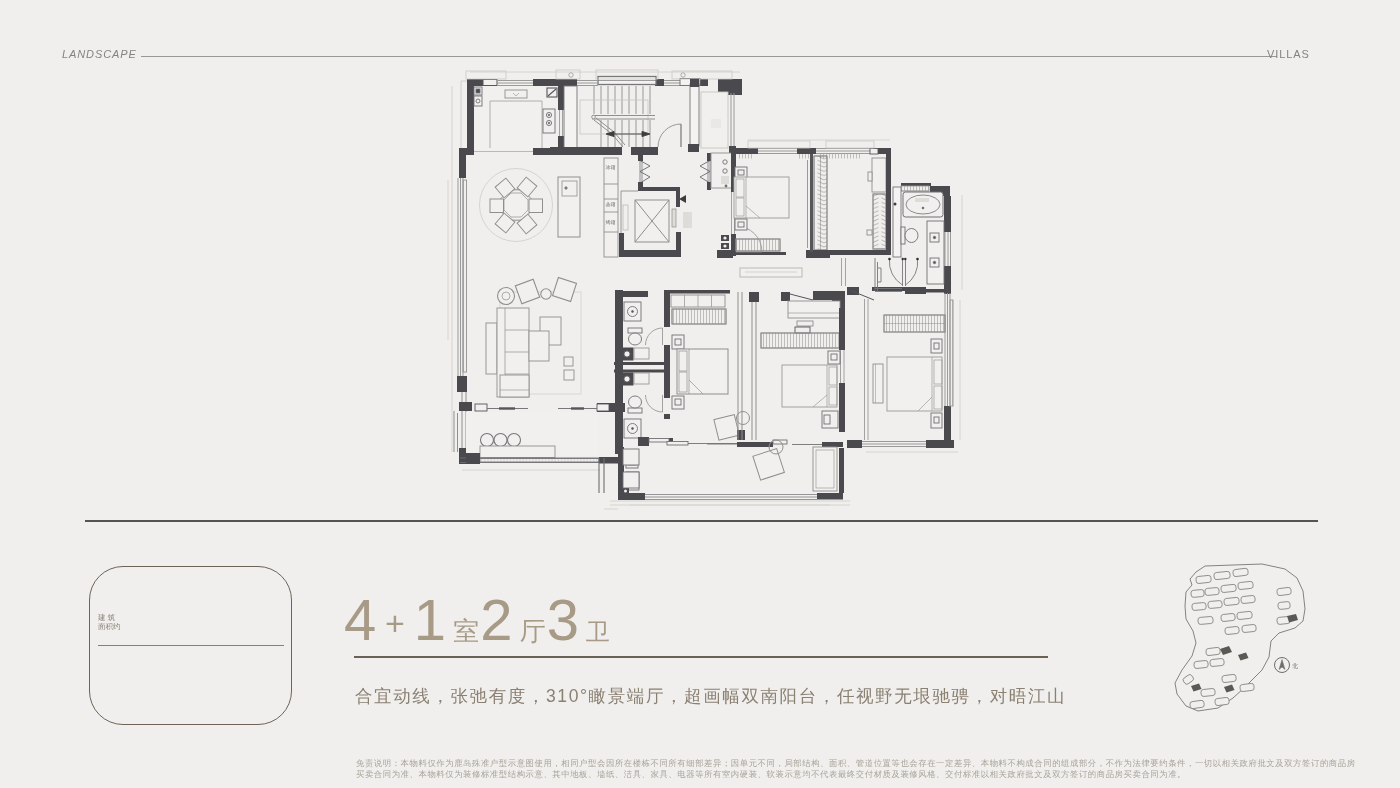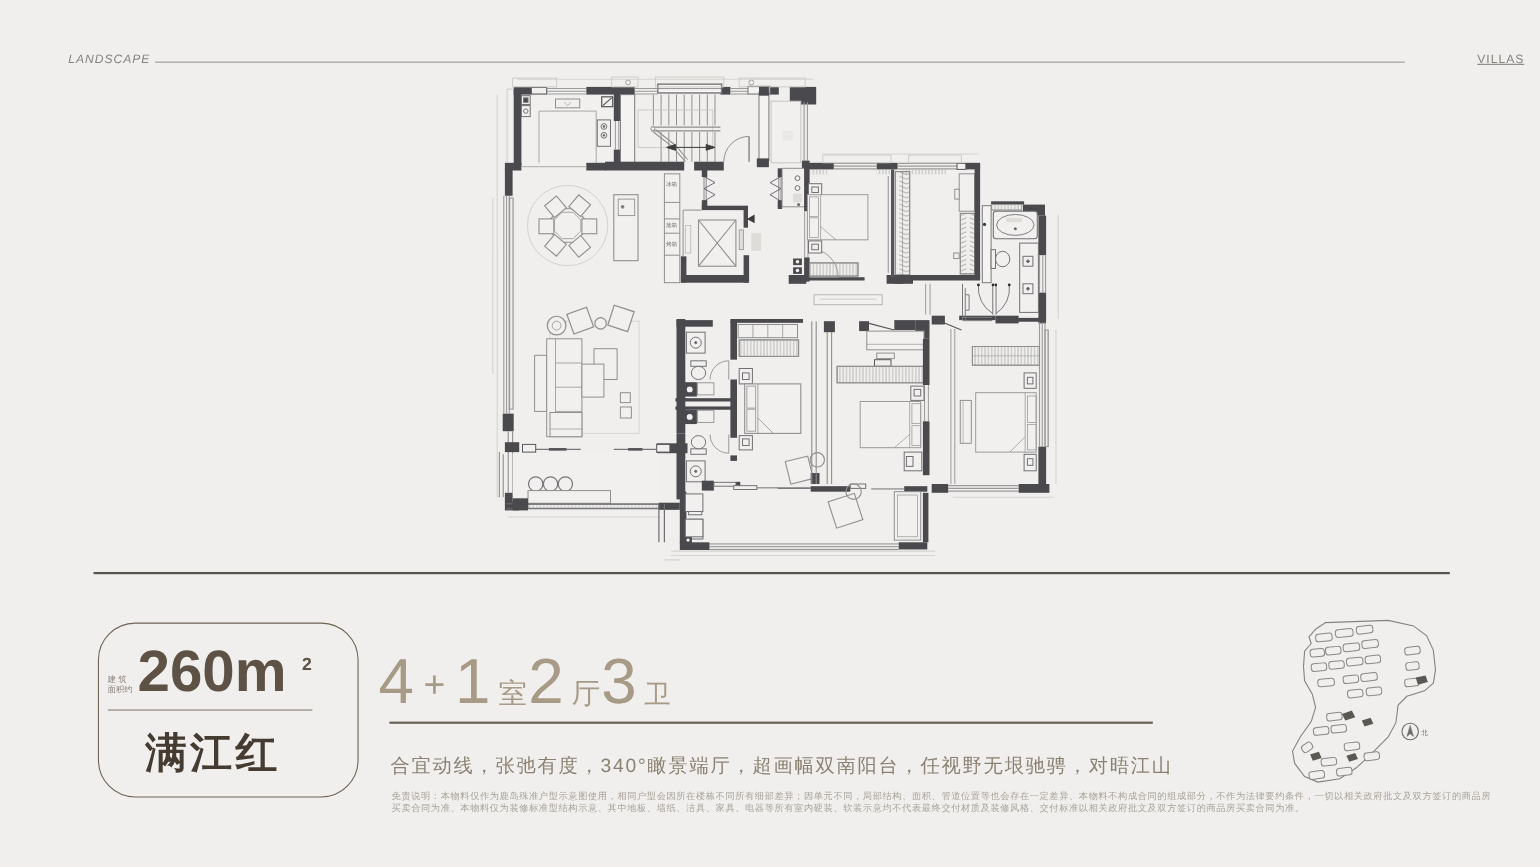--- a/index.html
+++ b/index.html
@@ -9,21 +9,21 @@
   #plan{position:absolute;left:440px;top:64px;width:540px;height:452px;}
   #siteplan{position:absolute;left:1160px;top:550px;width:180px;height:180px;}
 </style>
 </head>
 <body>
 
 <div class="hdr" style="left:62px;top:48px;font-style:italic;">LANDSCAPE</div>
 
 <div style="position:absolute;left:141px;top:56px;width:1136px;height:1px;background:#9a9894;"></div>
 
-<div class="hdr" style="left:1343px;top:48px;text-decoration:underline;">VILLAS</div>
+<div class="hdr" style="left:1267px;top:48px;">VILLAS</div>
 
 <svg id="plan" viewBox="440 64 540 452">
 <defs>
   <pattern id="wd" width="7" height="6" patternUnits="userSpaceOnUse">
     <path d="M0,1 L3.5,4 L7,1" fill="none" stroke="#8b8b8b" stroke-width="0.7"></path>
   </pattern>
   <pattern id="wdv" width="16" height="4.2" patternUnits="userSpaceOnUse">
     <path d="M1.5,0.7 L8,3.4 L14.5,0.7" fill="none" stroke="#8b8b8b" stroke-width="0.65"></path>
   </pattern>
   <pattern id="comb" width="3" height="5" patternUnits="userSpaceOnUse">
@@ -831,38 +831,36 @@
 
 <g stroke="#9a9a9a" stroke-width="0.9">
         <path d="M841.5,258 L841.5,286 M845.5,258 L845.5,286"></path>
       </g>
 
 </g>
 </svg>
 
 <div style="position:absolute;left:85px;top:520px;width:1233px;height:2px;background:#55544f;"></div>
 
-<div style="position:absolute;left:89px;top:566px;width:201px;height:157px;border:1.5px solid #6f6355;border-radius:34px;padding-left:34px;">
+<div style="position:absolute;left:89px;top:566px;width:201px;height:157px;border:1.5px solid #6f6355;border-radius:34px;">
 
   <div style="position:absolute;left:8px;top:46px;width:26px;color:#8a8078;font-size:7.5px;line-height:9px;">建&nbsp;筑<br>面积约</div>
 
-  <div style="position:absolute;left:35px;top:17px;color:#5d5245;font-size:53px;font-weight:bold;line-height:1;">260m<span style="font-size:16px;vertical-align:19px;margin-left:14px;">2</span></div>
 
   <div style="position:absolute;left:8px;top:77.5px;width:186px;height:1px;background:#8a7f72;"></div>
 
-  <div style="position:absolute;left:42px;top:92px;color:#463b31;font-size:38px;font-weight:bold;font-family:'Liberation Serif',serif;letter-spacing:3px;">满江红</div>
 </div>
 
 <div style="position:absolute;left:344px;top:586px;color:#a79a86;font-size:58px;letter-spacing:1px;">4<span style="font-size:34px;vertical-align:5px;"> + </span>1<span style="font-size:26px;"> 室</span>2<span style="font-size:26px;"> 厅</span>3<span style="font-size:24px;"> 卫</span></div>
 
 <div style="position:absolute;left:354px;top:656px;width:694px;height:1.5px;background:#6a6257;"></div>
 
-<div style="position:absolute;left:355px;top:684px;color:#8b8173;font-size:17.5px;letter-spacing:1.6px;">合宜动线，张弛有度，340°瞰景端厅，超画幅双南阳台，任视野无垠驰骋，对晤江山</div>
-
-<div style="position:absolute;left:356px;top:718px;width:1000px;color:#a8a399;font-size:8.4px;line-height:11px;letter-spacing:0.55px;">免责说明：本物料仅作为鹿岛殊准户型示意图使用，相同户型会因所在楼栋不同所有细部差异；因单元不同，局部结构、面积、管道位置等也会存在一定差异、本物料不构成合同的组成部分，不作为法律要约条件，一切以相关政府批文及双方签订的商品房<br>买卖合同为准、本物料仅为装修标准型结构示意、其中地板、墙纸、洁具、家具、电器等所有室内硬装、软装示意均不代表最终交付材质及装修风格、交付标准以相关政府批文及双方签订的商品房买卖合同为准。</div>
+<div style="position:absolute;left:355px;top:684px;color:#8b8173;font-size:17.5px;letter-spacing:1.6px;">合宜动线，张弛有度，310°瞰景端厅，超画幅双南阳台，任视野无垠驰骋，对晤江山</div>
+
+<div style="position:absolute;left:356px;top:758px;width:1000px;color:#a8a399;font-size:8.4px;line-height:11px;letter-spacing:0.55px;">免责说明：本物料仅作为鹿岛殊准户型示意图使用，相同户型会因所在楼栋不同所有细部差异；因单元不同，局部结构、面积、管道位置等也会存在一定差异、本物料不构成合同的组成部分，不作为法律要约条件，一切以相关政府批文及双方签订的商品房<br>买卖合同为准、本物料仅为装修标准型结构示意、其中地板、墙纸、洁具、家具、电器等所有室内硬装、软装示意均不代表最终交付材质及装修风格、交付标准以相关政府批文及双方签订的商品房买卖合同为准。</div>
 
 <svg id="siteplan" viewBox="1160 550 180 180">
 
 <g stroke="#85837f" stroke-width="1" fill="none">
 <path d="M1205,566 L1262,564 L1285,569 L1297,578 L1303,591 L1305,609 L1303,621 L1295,628 L1279,633 L1271,641 L1269,657 L1262,670 L1244,688 L1233,698 L1218,708 L1198,711 L1186,706 L1177,694 L1175,683 L1182,670 L1192,656 L1196,643 L1193,631 L1186,619 L1185,606 L1186,592 L1192,585 L1190,579 L1196,572 Z"></path>
 </g>
 
 <g stroke="#8a8884" stroke-width="0.9" fill="#f0efed">
 <rect x="1196" y="576" width="15" height="7" rx="2.5" transform="rotate(-6 1203 579)"></rect>
 <rect x="1214" y="572" width="16" height="7" rx="2.5" transform="rotate(-6 1222 575)"></rect>

